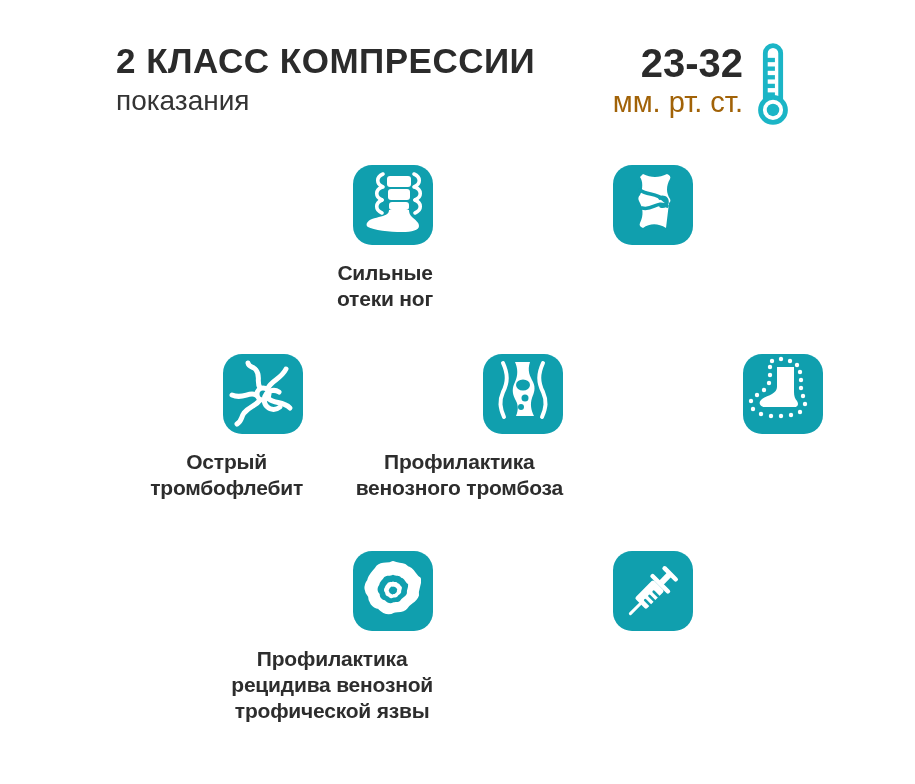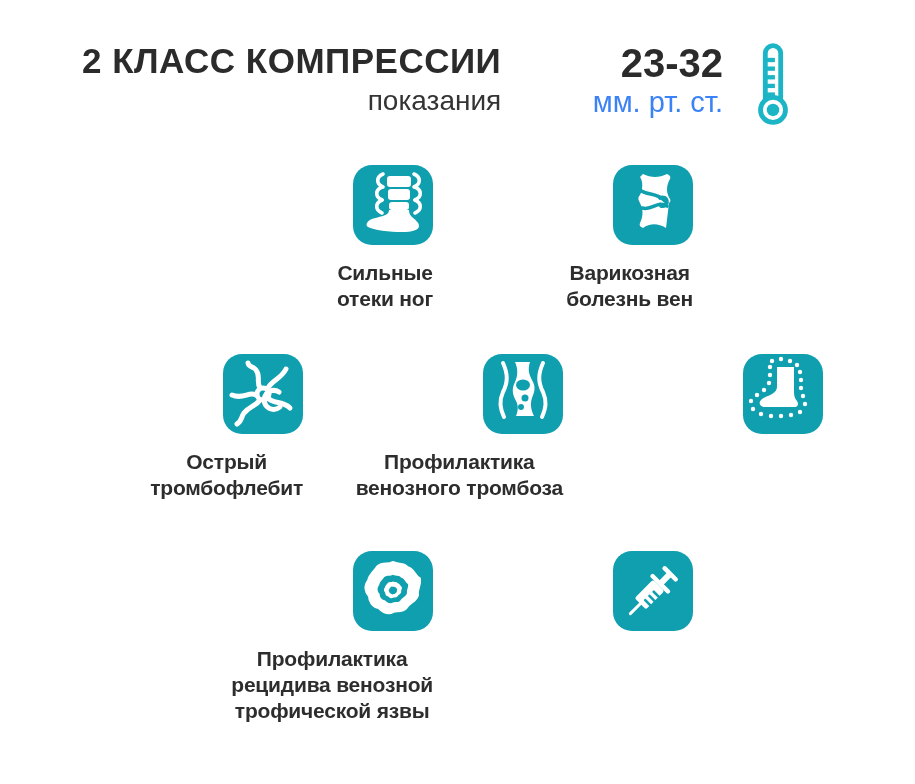--- a/index.html
+++ b/index.html
@@ -15,33 +15,33 @@
     position:relative;
     width:915px;height:784px;
     background:var(--bg);
     font-family:"Liberation Sans","DejaVu Sans",sans-serif;
     color:var(--heading);
     overflow:hidden;
   }
   
   .header{
     display:flex;justify-content:space-between;align-items:flex-start;
-    padding:42px 118px 0 82px;
+    padding:42px 118px 0 116px;
   }
   .title{
     font-size:35px;font-weight:bold;letter-spacing:.5px;color:var(--heading);
     line-height:1.1;
   }
   .subtitle{
-    font-size:28px;font-weight:normal;color:#343434;margin-top:4px;text-align:right;
-  }
-  .pressure{display:flex;align-items:flex-start;gap:26px;}
+    font-size:28px;font-weight:normal;color:#343434;margin-top:4px;
+  }
+  .pressure{display:flex;align-items:flex-start;gap:6px;}
   .pressure-text{text-align:right;}
   .pressure-value{font-size:40px;font-weight:bold;line-height:1.05;color:var(--heading);}
-  .pressure-unit{font-size:29px;font-weight:normal;color:#3b82f6;margin-top:2px;}
+  .pressure-unit{font-size:29px;font-weight:normal;color:#a16207;margin-top:2px;}
   .thermo-wrap{width:48px;height:88px;margin-top:-2px;}
   .thermo-stroke{stroke:var(--thermo);fill:none;}
   .thermo-fill{fill:var(--thermo);}
   
   .rows{width:866px;}
   .row{display:flex;justify-content:center;}
   .row-1{margin-top:37px;}
   .row-2{margin-top:42px;}
   .row-3{margin-top:50px;}
   .cell{
@@ -124,22 +124,20 @@
         <div class="tile">
           <svg width="80" height="80" viewBox="0 0 80 80">
             <path class="glyph" d="M30,9 C38,13 46,13 54,9 C57,10 58,12 57,14 C53,21 53,28 57,34 C58,36 57,37 56,38 L53,63 C45,58 37,58 30,63 C27,62 26,60 27,58 C31,50 30,43 26,36 C25,34 25,32 27,30 C30,24 30,16 27,12 Z"></path>
             <g class="hole-stroke" stroke-width="3.6">
               <path d="M27,25 C35,31 43,27 52,36"></path>
               <path d="M54,41 C44,35 40,46 29,43"></path>
               <path d="M47,33 a4.5,4.5 0 1 1 1,8"></path>
             </g>
           </svg>
         </div>
-        <div class="label">Варикозная
-болезнь вен</div>
       </div>
 
     </div>
 
     <div class="row row-2">
 
       <div class="cell">
         <div class="tile">
           <svg width="80" height="80" viewBox="0 0 80 80">
             <g class="glyph-stroke" stroke-width="5">

